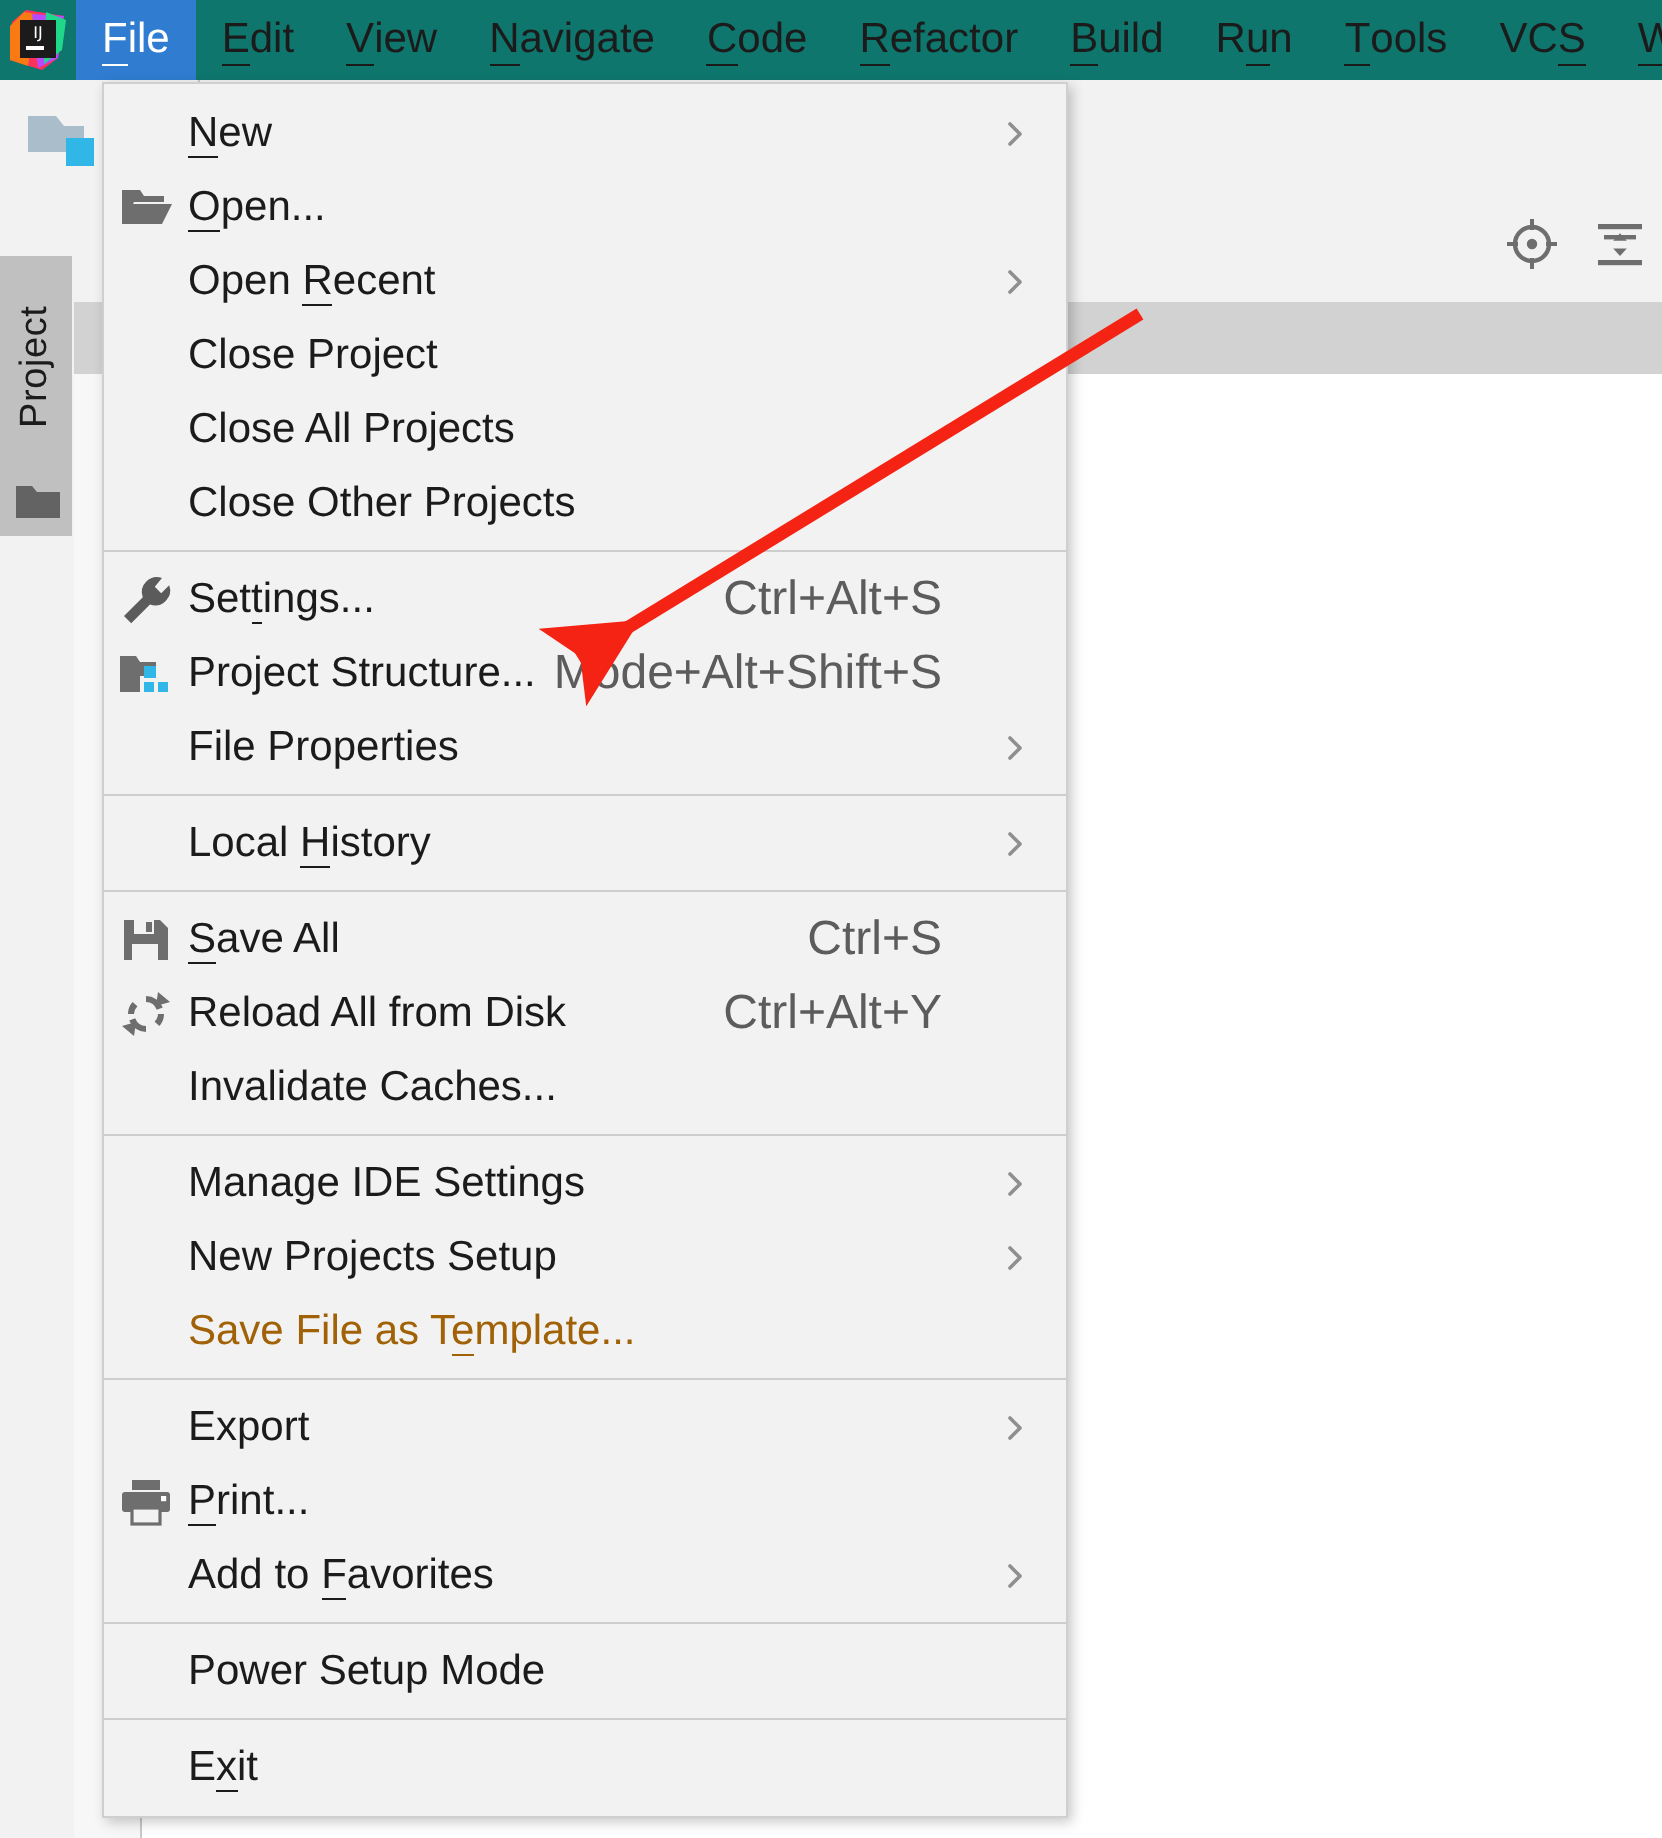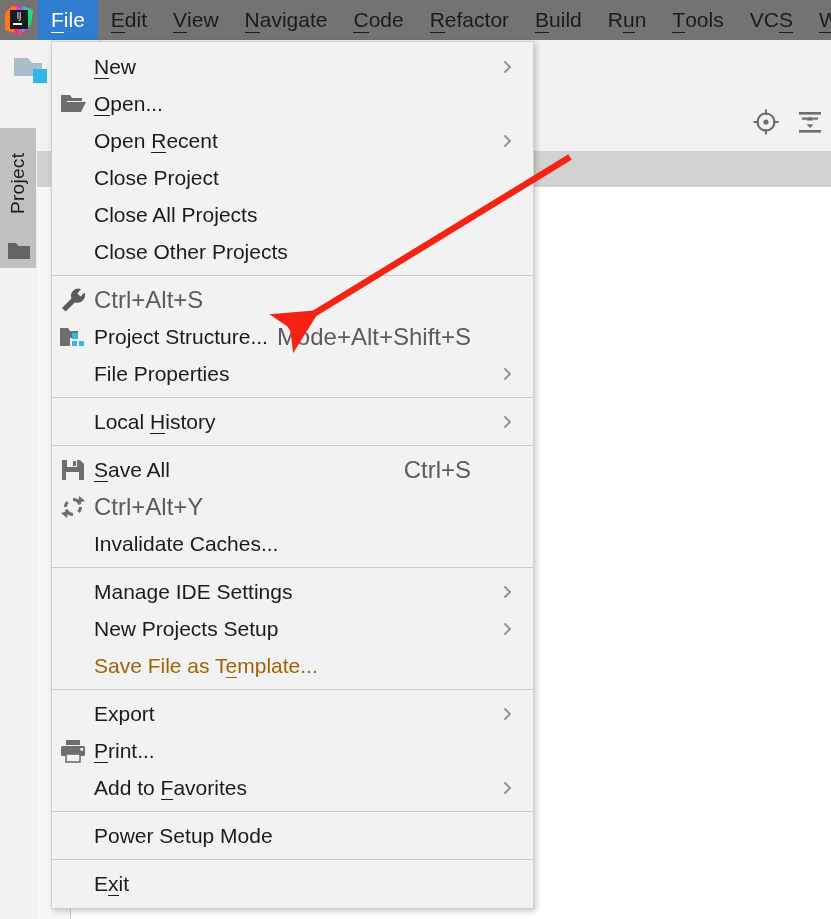--- a/index.html
+++ b/index.html
@@ -8,21 +8,21 @@
     background:#ffffff;
     font-family:"Liberation Sans", sans-serif;
     overflow:hidden;
     position:relative;
     -webkit-font-smoothing:antialiased;
   }
 
   
   #menubar{
     position:absolute;left:0;top:0;width:831px;height:40px;
-    background:#737373;
+    background:#0f766e;
     display:flex;align-items:center;
     box-sizing:border-box;
     z-index:30;
   }
   #logo{
     width:38px;height:40px;display:flex;align-items:center;justify-content:center;
     flex:0 0 auto;
   }
   .mb-item{
     height:40px;display:flex;align-items:center;
@@ -292,20 +292,21 @@
       <span class="mi-label">Close Other Projects</span>
       <span class="mi-arrow"></span>
     </div>
     <div class="sep"></div>
     <div class="mi">
       <span class="mi-icon">
         <svg width="28" height="26" viewBox="0 0 28 26">
           <path d="M22 2 a7.5 7.5 0 0 0 -9.6 9.6 L3 21 l3.6 3.6 l9.4 -9.4 A7.5 7.5 0 0 0 25.6 5.6 l-4 4 l-3.2 -3.2 Z" fill="#5b5b5b"></path>
         </svg>
       </span>
+      <span class="mi-label">Set<span class="mn">t</span>ings...</span>
       <span class="mi-accel">Ctrl+Alt+S</span>
       <span class="mi-arrow"></span>
     </div>
     <div class="mi">
       <span class="mi-icon">
         <svg width="28" height="26" viewBox="0 0 28 26">
           <path d="M1 4 h8 l2 3 h8 v7 H1 Z" fill="#6e6e6e"></path>
           <rect x="1" y="13" width="10" height="9" fill="#6e6e6e"></rect>
           <rect x="13" y="9" width="6" height="6" fill="#30b7e8"></rect>
           <rect x="13" y="17" width="5" height="5" fill="#30b7e8"></rect>
@@ -353,20 +354,21 @@
       <span class="mi-icon">
         <svg width="28" height="26" viewBox="0 0 28 26">
           <path d="M14 4 a9 9 0 0 1 8.4 5.8 l-3 1.1 A6 6 0 0 0 14 7 Z" fill="#6e6e6e"></path>
           <path d="M14 22 a9 9 0 0 1 -8.4 -5.8 l3 -1.1 A6 6 0 0 0 14 19 Z" fill="#6e6e6e"></path>
           <path d="M5 13 a9 9 0 0 1 2.3 -6 l2.4 2.1 A6 6 0 0 0 8 13 Z" fill="#6e6e6e"></path>
           <path d="M23 13 a9 9 0 0 1 -2.3 6 l-2.4 -2.1 A6 6 0 0 0 20 13 Z" fill="#6e6e6e"></path>
           <polygon points="20,2 26,7 19,9" fill="#6e6e6e"></polygon>
           <polygon points="8,24 2,19 9,17" fill="#6e6e6e"></polygon>
         </svg>
       </span>
+      <span class="mi-label">Reload All from Disk</span>
       <span class="mi-accel">Ctrl+Alt+Y</span>
       <span class="mi-arrow"></span>
     </div>
     <div class="mi">
       <span class="mi-icon"></span>
       <span class="mi-label">Invalidate Caches...</span>
       <span class="mi-arrow"></span>
     </div>
     <div class="sep"></div>
     <div class="mi">

